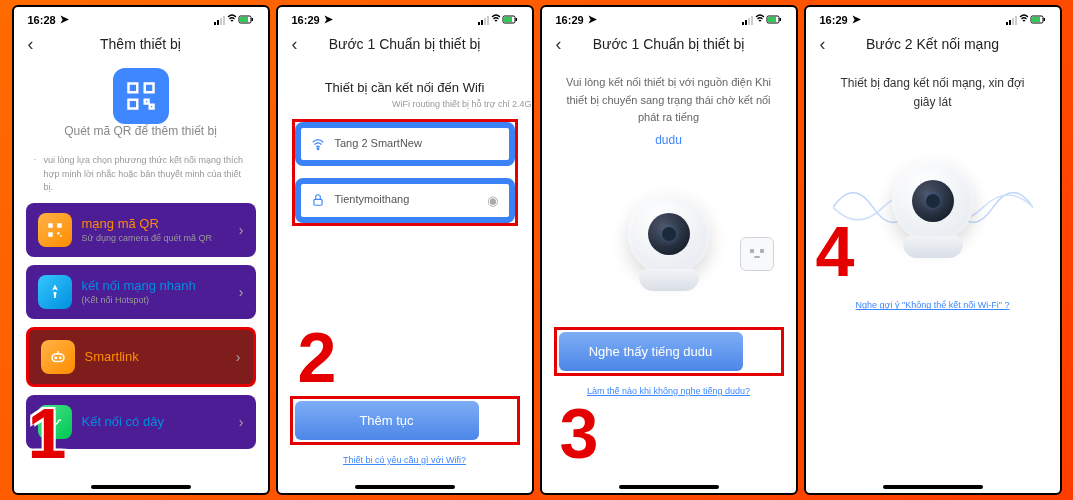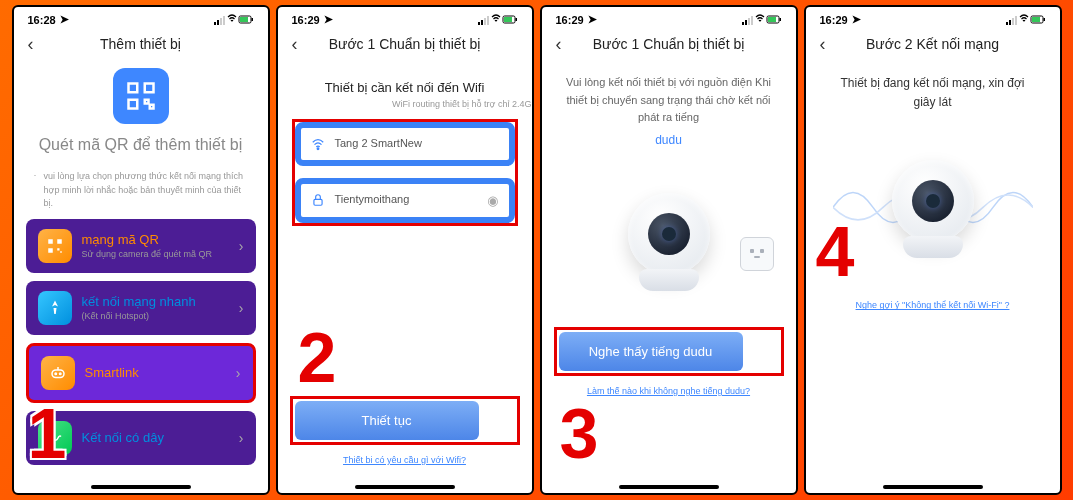--- a/index.html
+++ b/index.html
@@ -8,26 +8,26 @@
   .phone { position: relative; width: 258px; height: 490px; background: #fff; border: 2px solid #000; border-radius: 6px; overflow: hidden; }
   .statusbar { display: flex; justify-content: space-between; align-items: flex-end; padding: 6px 14px 2px; font-size: 11px; font-weight: 600; }
   .statusbar .left { display: flex; align-items: center; gap: 4px; }
   .statusbar .right { display: flex; align-items: center; gap: 2px; }
   .header { display: flex; align-items: center; justify-content: center; position: relative; padding: 8px 0 10px; }
   .header .back { position: absolute; left: 14px; font-size: 18px; color: #333; cursor: pointer; }
   .header .title { font-size: 14px; font-weight: 500; color: #222; }
   .qr-scan { text-align: center; padding: 6px 0 4px; }
   .qr-box { width: 56px; height: 56px; background: #3e87ff; border-radius: 12px; display: inline-flex; align-items: center; justify-content: center; }
   .qr-box svg { width: 30px; height: 30px; }
-  .qr-cap { font-size: 16px; color: #888; margin-top: 12px; }
+  .qr-cap { font-size: 12px; color: #888; margin-top: 0; }
   .hint { font-size: 9px; color: #999; padding: 12px 24px 8px 30px; line-height: 1.5; position: relative; }
   .hint::before { content: "·"; position: absolute; left: 20px; top: 11px; }
   .menu { padding: 0 12px; }
   .menu-item { display: flex; align-items: center; background: #4c1d95; border-radius: 8px; padding: 10px 12px; margin-bottom: 8px; cursor: pointer; }
-  .menu-item.highlight { border: 3px solid #e40000; background: #6d28d9; }
+  .menu-item.highlight { border: 3px solid #e40000; background: #7f1d1d; }
   .mi-icon { width: 34px; height: 34px; border-radius: 8px; display: flex; align-items: center; justify-content: center; flex-shrink: 0; }
   .mi-text { flex: 1; margin-left: 10px; }
   .mi-title { font-size: 13px; font-weight: 500; }
   .mi-sub { font-size: 9px; color: #999; margin-top: 2px; }
   .mi-chev { color: #aaa; font-size: 14px; }
   .c-orange { background: linear-gradient(135deg,#ffb347,#ff8c00); }
   .c-blue { background: linear-gradient(135deg,#35c6ff,#008fde); }
   .t-blue { color: #008fde;}
   .c-green { background: linear-gradient(135deg,#4be38a,#00c853); }
   .step-title { font-size: 13px; font-weight: 500; text-align: center; color: #222; padding-top: 18px; }
@@ -205,21 +205,21 @@
               <rect x="5" y="11" width="14" height="10" rx="2"></rect>
               <path d="M8 11 V7 a4 4 0 0 1 8 0 V11"></path>
             </svg>
           </span>
         <span>Tientymoithang</span>
         <span class="eye">◉</span>
       </div>
     </div>
     <div class="bottom-area">
       <div class="btn-wrap-red">
-        <button class="primary-btn">Thiết tục</button>
+        <button class="primary-btn">Thêm tục</button>
       </div>
       <div class="link-sm">Thiết bị có yêu cầu gì với Wifi?</div>
     </div>
     <div class="big-num n2">2</div>
     <div class="home-ind"></div>
   </div>
 
   <div class="phone">
     <div class="statusbar">
       <div class="left">

